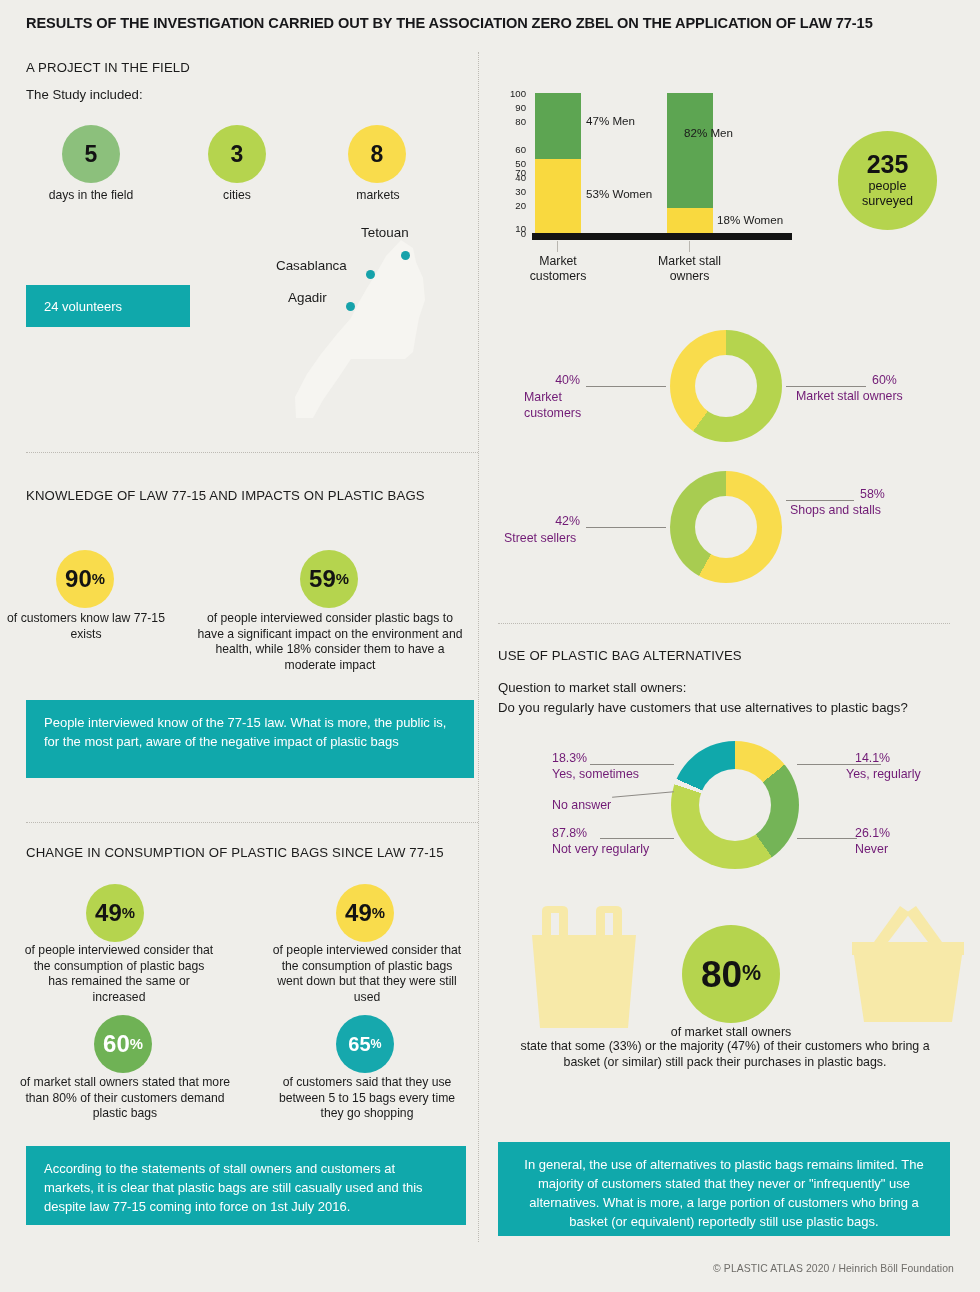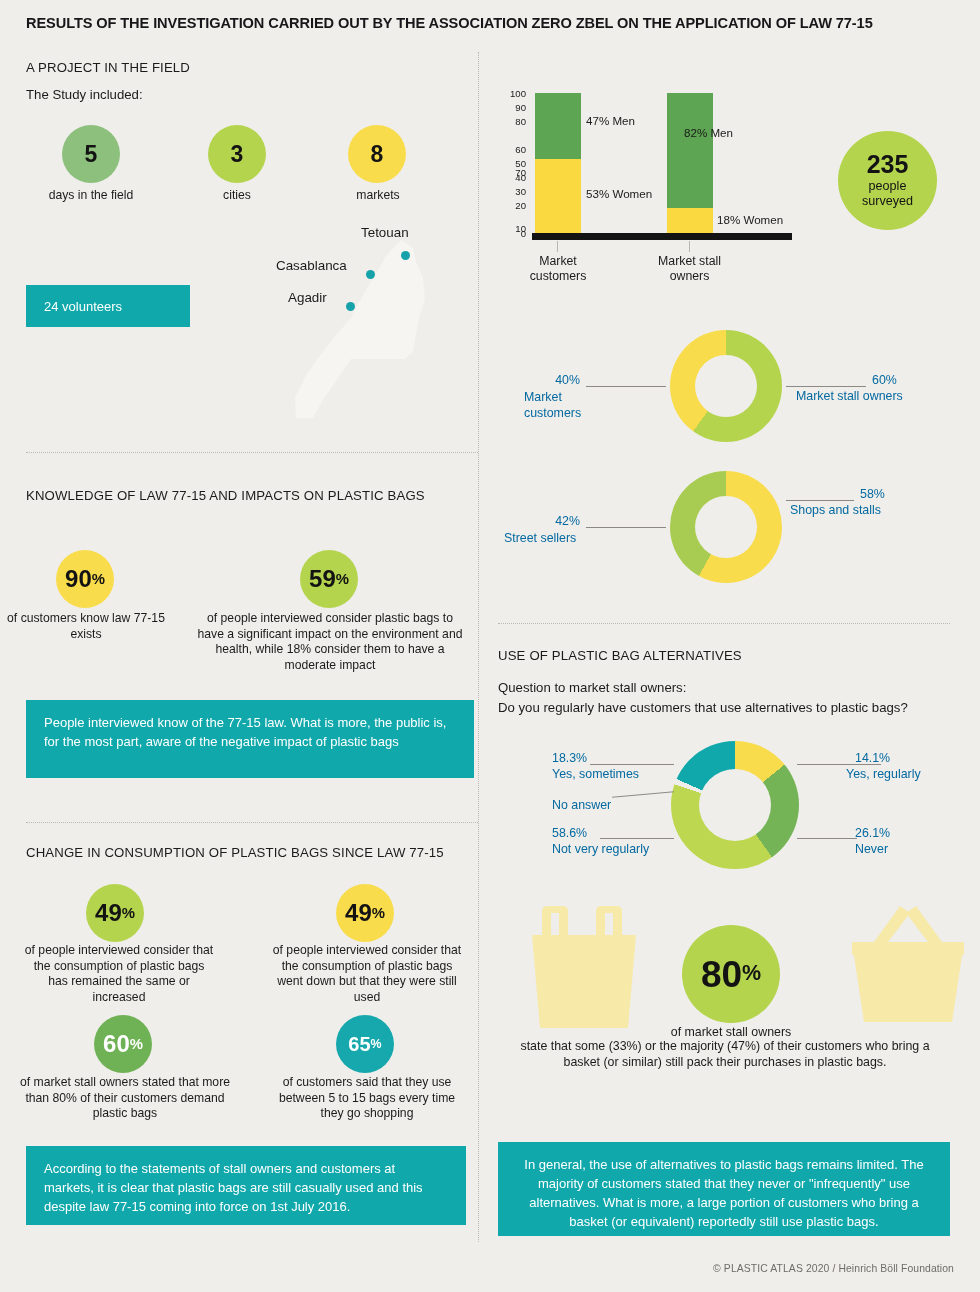--- a/index.html
+++ b/index.html
@@ -81,21 +81,21 @@
   .bc-cat { position: absolute; font-size: 12.3px; text-align: center; line-height: 1.25; }
   .cat-tick { position: absolute; width: 1px; background: #b9b6b0; }
 
   
   .donut { position: absolute; border-radius: 50%; }
   .donut .hole {
     position: absolute; border-radius: 50%; background: #efeeea;
     left: 50%; top: 50%; transform: translate(-50%,-50%);
   }
   .leader { position: absolute; border-top: 1px solid #8d8a85; }
-  .dlab { position: absolute; font-size: 12.4px; line-height: 1.3; color: #0369a1; white-space: nowrap; }
+  .dlab { position: absolute; font-size: 12.4px; line-height: 1.3; color: #701a75; white-space: nowrap; }
   .dlab.r { text-align: left; }
   .dlab.l { text-align: left; }
   .dlab .p { display: block; }
 
   
   .icon-svg { position: absolute; }
 
   
   .footer {
     position: absolute; right: 26px; bottom: 18px;
@@ -291,21 +291,21 @@
   <div class="leader" style="left:590px; top:764px; width:84px;"></div>
   <div class="dlab" style="left:552px; top:750px;">
     <span class="p">18.3%</span>
     <span class="p">Yes, sometimes</span>
   </div>
   <div class="leader" style="left:612px; top:794px; width:62px; transform:rotate(-5deg);"></div>
   <div class="dlab" style="left:552px; top:797px;">No answer</div>
 
   <div class="leader" style="left:600px; top:838px; width:74px;"></div>
   <div class="dlab" style="left:552px; top:825px;">
-    <span class="p">58.6%</span>
+    <span class="p">87.8%</span>
     <span class="p">Not very regularly</span>
   </div>
 
   <div class="leader" style="left:797px; top:764px; width:84px;"></div>
   <div class="dlab" style="left:855px; top:750px;">
     <span class="p">14.1%</span>
     <span class="p" style="display:block; transform:translateX(-9px);">Yes, regularly</span>
   </div>
 
   <div class="leader" style="left:797px; top:838px; width:60px;"></div>

